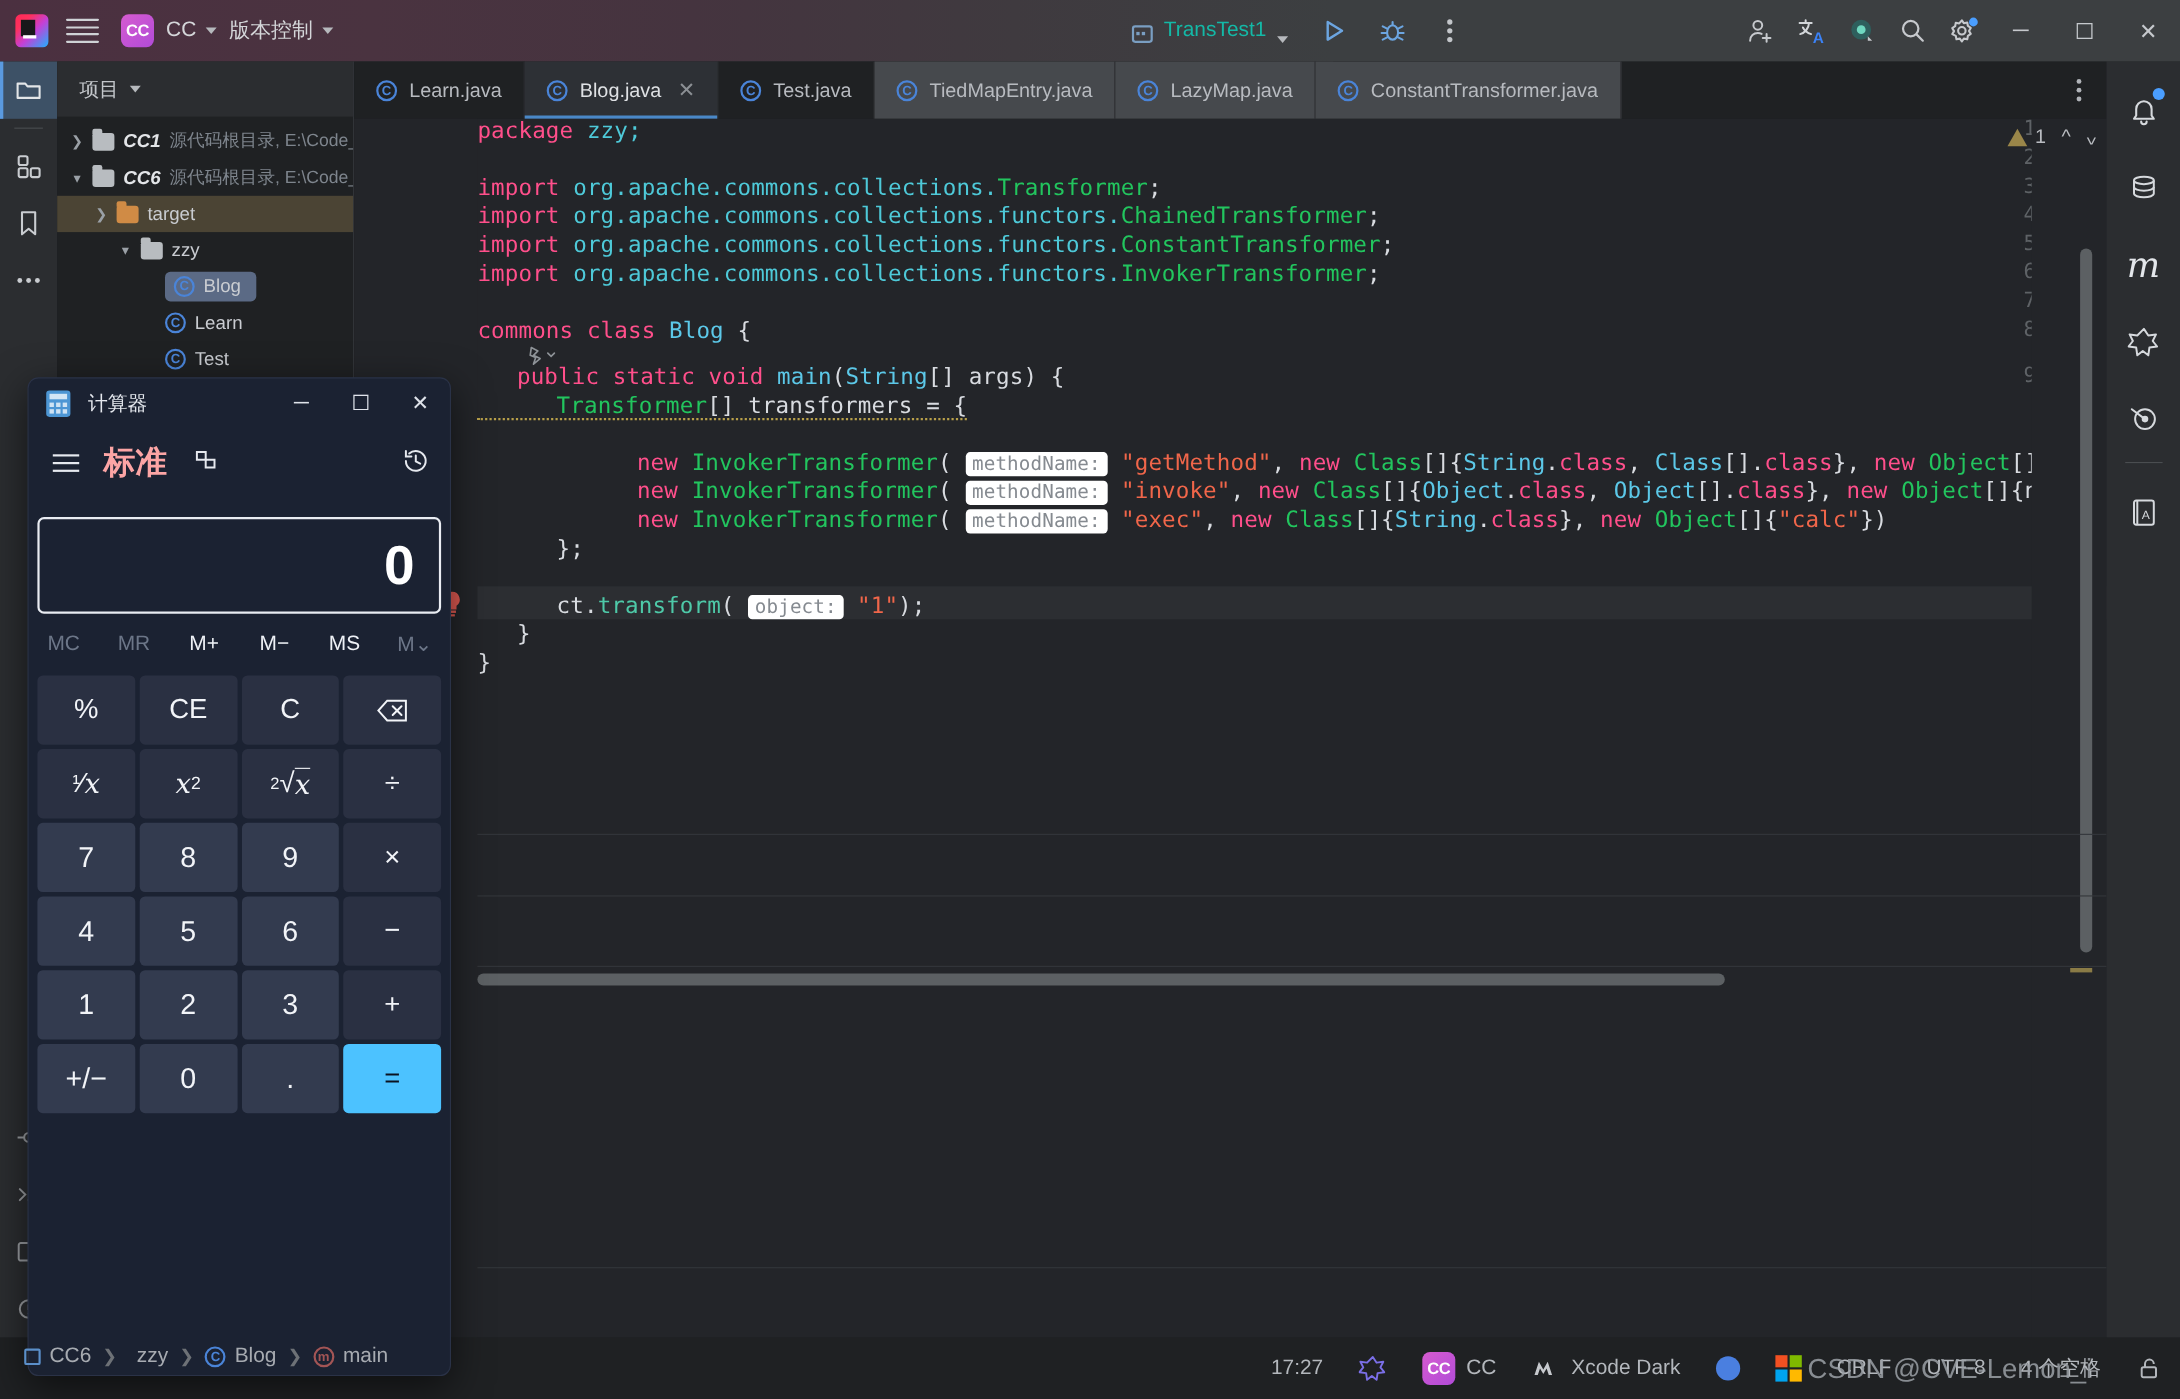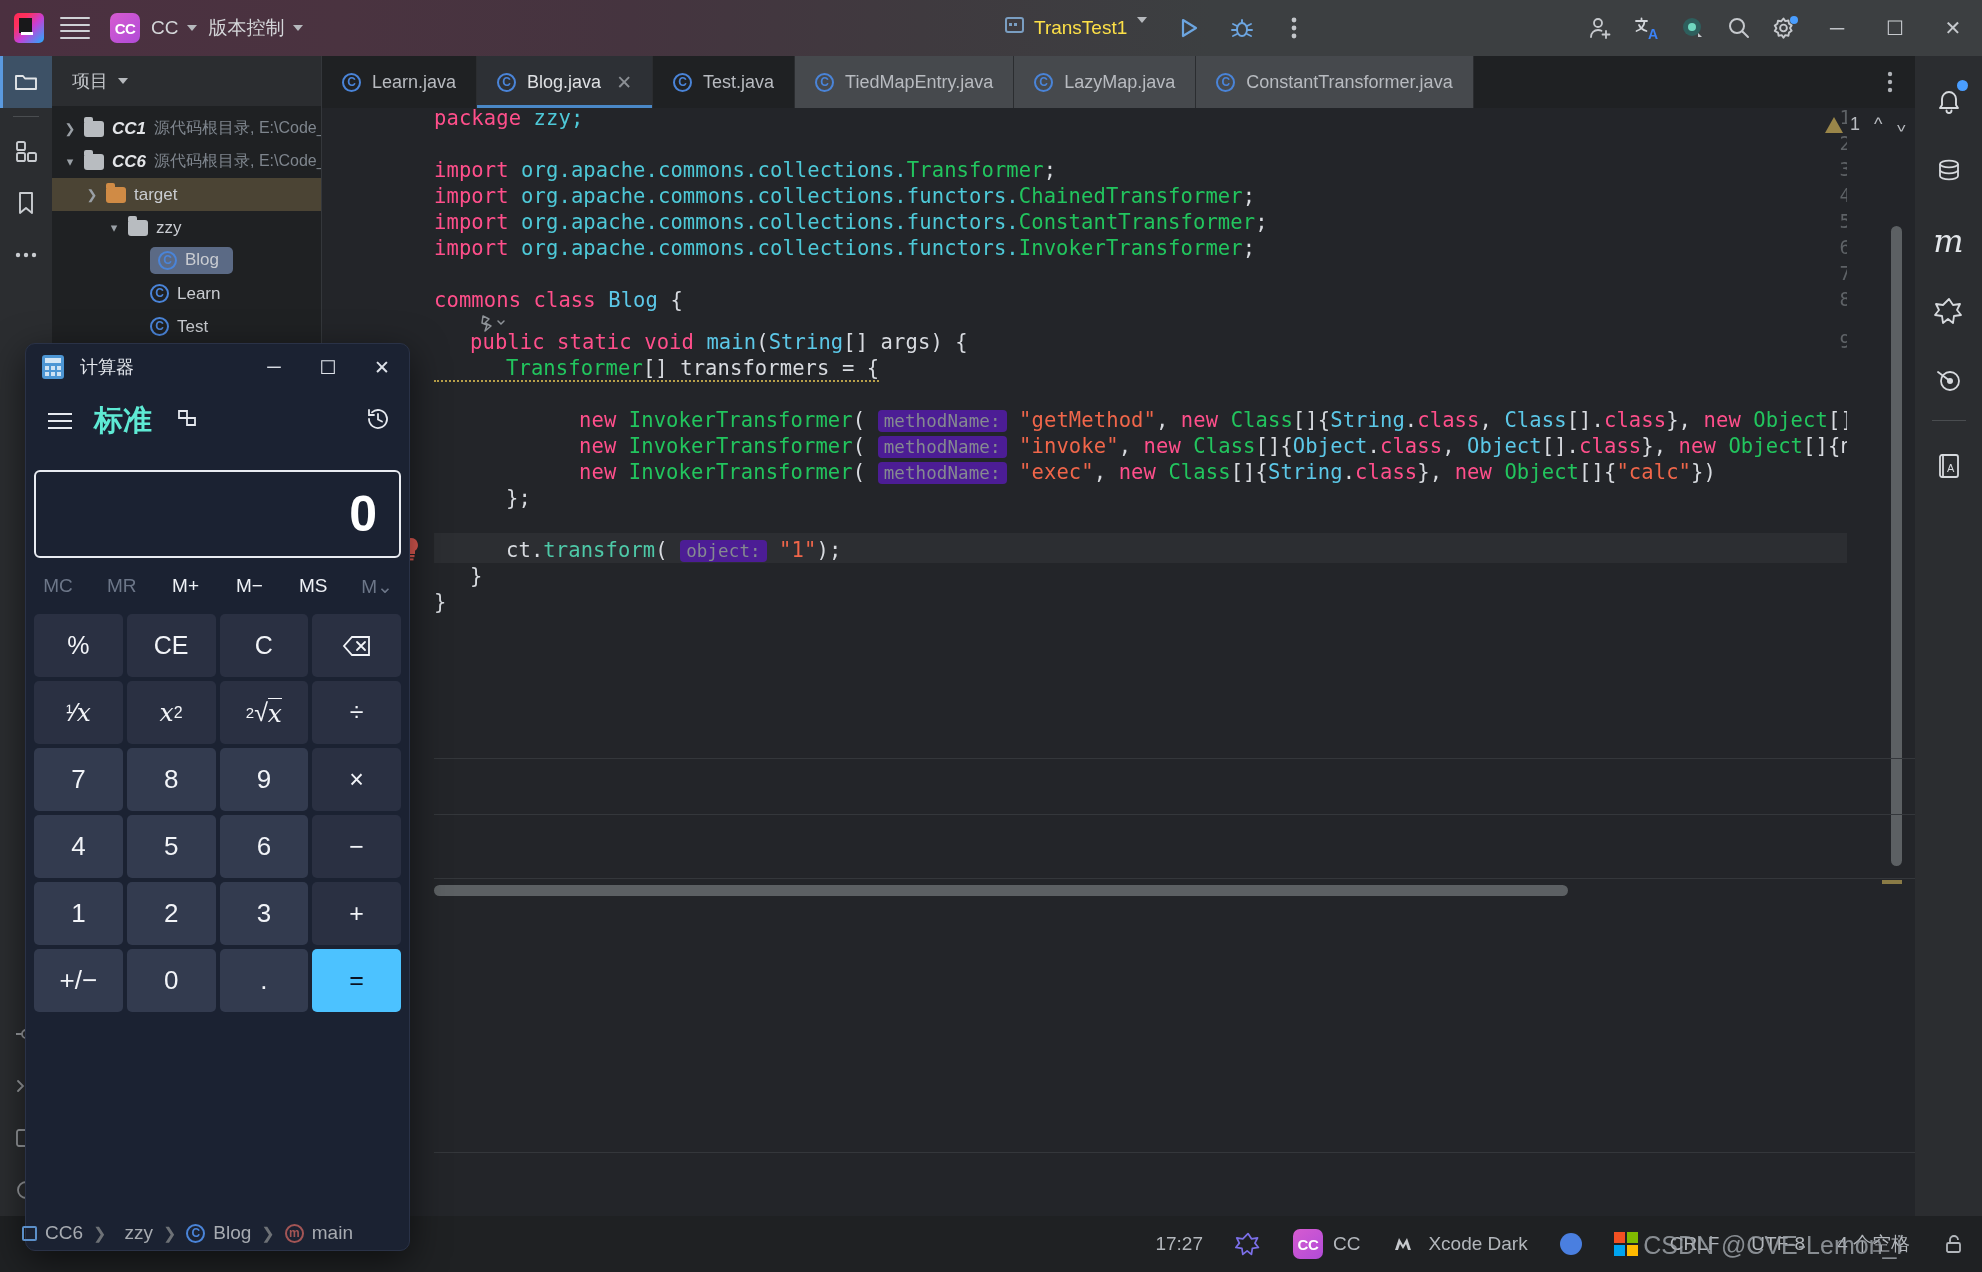--- a/index.html
+++ b/index.html
@@ -39,21 +39,21 @@
   .hamburger i { display: block; height: 2px; background: #cfd2d6; border-radius: 1px; }
   .proj-badge {
     width: 30px; height: 30px; border-radius: 7px; flex: none;
     background: linear-gradient(140deg,#d65bd0 0%, #b14bd8 100%);
     color: #fff; font-size: 15px; font-weight: bold;
     display: flex; align-items: center; justify-content: center; letter-spacing: -0.5px;
   }
   .tb-item { color: #d4d6d9; font-size: 19px; margin-left: 11px; display: flex; align-items: center; gap: 9px; cursor: pointer; white-space: nowrap;}
   .chev { width: 0; height: 0; border-left: 5px solid transparent; border-right: 5px solid transparent; border-top: 6px solid #b6b9bd; display:inline-block; }
   .tb-center { position: absolute; left: 1005px; top: 0; height: 56px; display: flex; align-items: center; gap: 0; }
-  .run-cfg { display: flex; align-items: flex-start; gap: 10px; color: #fde047; font-size: 19px; cursor: pointer; }
+  .run-cfg { display: flex; align-items: flex-end; gap: 10px; color: #14b8a6; font-size: 19px; cursor: pointer; margin-left: 24px; }
   .cfg-sq { width: 19px; height: 16px; border: 2px solid #7a9ec2; border-radius: 3px; position: relative; }
   .cfg-sq::after { content:""; position:absolute; left:2px; top:4px; width:3px; height:3px; background:#7a9ec2; box-shadow: 5px 0 0 #7a9ec2;}
   .icon-btn { width: 46px; height: 46px; display: flex; align-items: center; justify-content: center; cursor: pointer; border-radius: 6px; flex: none;}
   .tb-right { position: absolute; right: 0; top: 0; height: 56px; display: flex; align-items: center; }
   .winbtn { width: 58px; height: 56px; display: flex; align-items: center; justify-content: center; cursor: pointer; color: #c6c9cd; font-size: 20px;}
 
   
   .leftrail {
     position: absolute; left: 0; top: 56px; width: 52px; height: 1160px;
     background: #2b2d30; display: flex; flex-direction: column; align-items: center;
@@ -101,21 +101,21 @@
     font-size: 20.5px; letter-spacing: 0.1px;
   }
   .k  { color: #ff4f8b; }
   .pk { color: #4ec9d8; }
   .cl { color: #22c55e; }
   .ty { color: #5cc8e8; }
   .st { color: #f0664a; }
   .pl { color: #d8dbe0; }
   .fn { color: #5cc8e8; }
   .mth{ color: #4ec9a8; }
-  .hint { background: #4c1d95; color: #858a90; border-radius: 4px; padding: 1px 6px; font-size: 17.5px; }
+  .hint { background: #ffffff; color: #858a90; border-radius: 4px; padding: 1px 6px; font-size: 17.5px; }
   .warnline { position: absolute; left: 112px; right: 0; height: 30px; background: #2c2e32; }
   .wavy { border-bottom: 2px dotted #b8a04a; }
   .insp-strip { position: absolute; right: 0; top: 0; width: 68px; height: 1108px; background: #232529; }
   .insp-top { position: absolute; right: 10px; top: 6px; display: flex; align-items: center; gap: 14px; font-size: 18px; color: #b9bcc1; }
   .tri-warn { width: 0; height: 0; border-left: 9px solid transparent; border-right: 9px solid transparent; border-bottom: 16px solid #9a8649; position: relative;}
   .scrollthumb { position: absolute; right: 13px; top: 118px; width: 11px; height: 640px; background: #5c6063; border-radius: 6px; }
   .scrollmark { position: absolute; right: 13px; top: 772px; width: 20px; height: 4px; background: #8a7b46;}
   .hscroll { position: absolute; left: 112px; bottom: 320px; width: 1134px; height: 11px; background: #5c6063; border-radius: 6px;}
   .hsep { position: absolute; left: 112px; right: 0; height: 1px; background: #34373b; }
 
@@ -147,21 +147,21 @@
       background-image: linear-gradient(#cfe3f4 0 0), linear-gradient(#cfe3f4 0 0), linear-gradient(#cfe3f4 0 0),
                         linear-gradient(#cfe3f4 0 0), linear-gradient(#cfe3f4 0 0), linear-gradient(#cfe3f4 0 0);
       background-size: 4px 4px; background-repeat: no-repeat;
       background-position: 0 0, 6px 0, 12px 0, 0 6px, 6px 6px, 12px 6px; }
   .calc-ttl-text { color: #e5e8ee; font-size: 18px; }
   .calc-wbtns { margin-left: auto; display: flex; }
   .calc-wbtn { width: 54px; height: 46px; display: flex; align-items: center; justify-content: center; color: #dfe3ea; font-size: 19px; cursor: pointer; }
   .calc-mode { height: 62px; display: flex; align-items: center; padding-left: 22px; gap: 22px; }
   .calc-burger { width: 24px; height: 16px; display:flex; flex-direction: column; justify-content: space-between; cursor:pointer;}
   .calc-burger i { height: 2px; background: #e6e9ef; display:block;}
-  .calc-mode-name { color: #5eead4; font-size: 29px; font-weight: 600;}
+  .calc-mode-name { color: #fca5a5; font-size: 29px; font-weight: 600;}
   .calc-hist { margin-left: auto; margin-right: 18px; cursor: pointer;}
   .calc-display {
     margin: 18px 8px 0 8px; height: 88px; border: 2px solid #e9ecf2; border-radius: 6px;
     display: flex; align-items: center; justify-content: flex-end; padding-right: 22px;
     color: #fff; font-size: 50px; font-weight: 600; background: #1b2232;
   }
   .mem-row { height: 56px; display: flex; align-items: center; }
   .mem-btn { flex: 1; text-align: center; font-size: 19px; cursor: pointer; }
   .mem-btn.dim { color: #6c7688; }
   .mem-btn.on { color: #eef1f6; }

